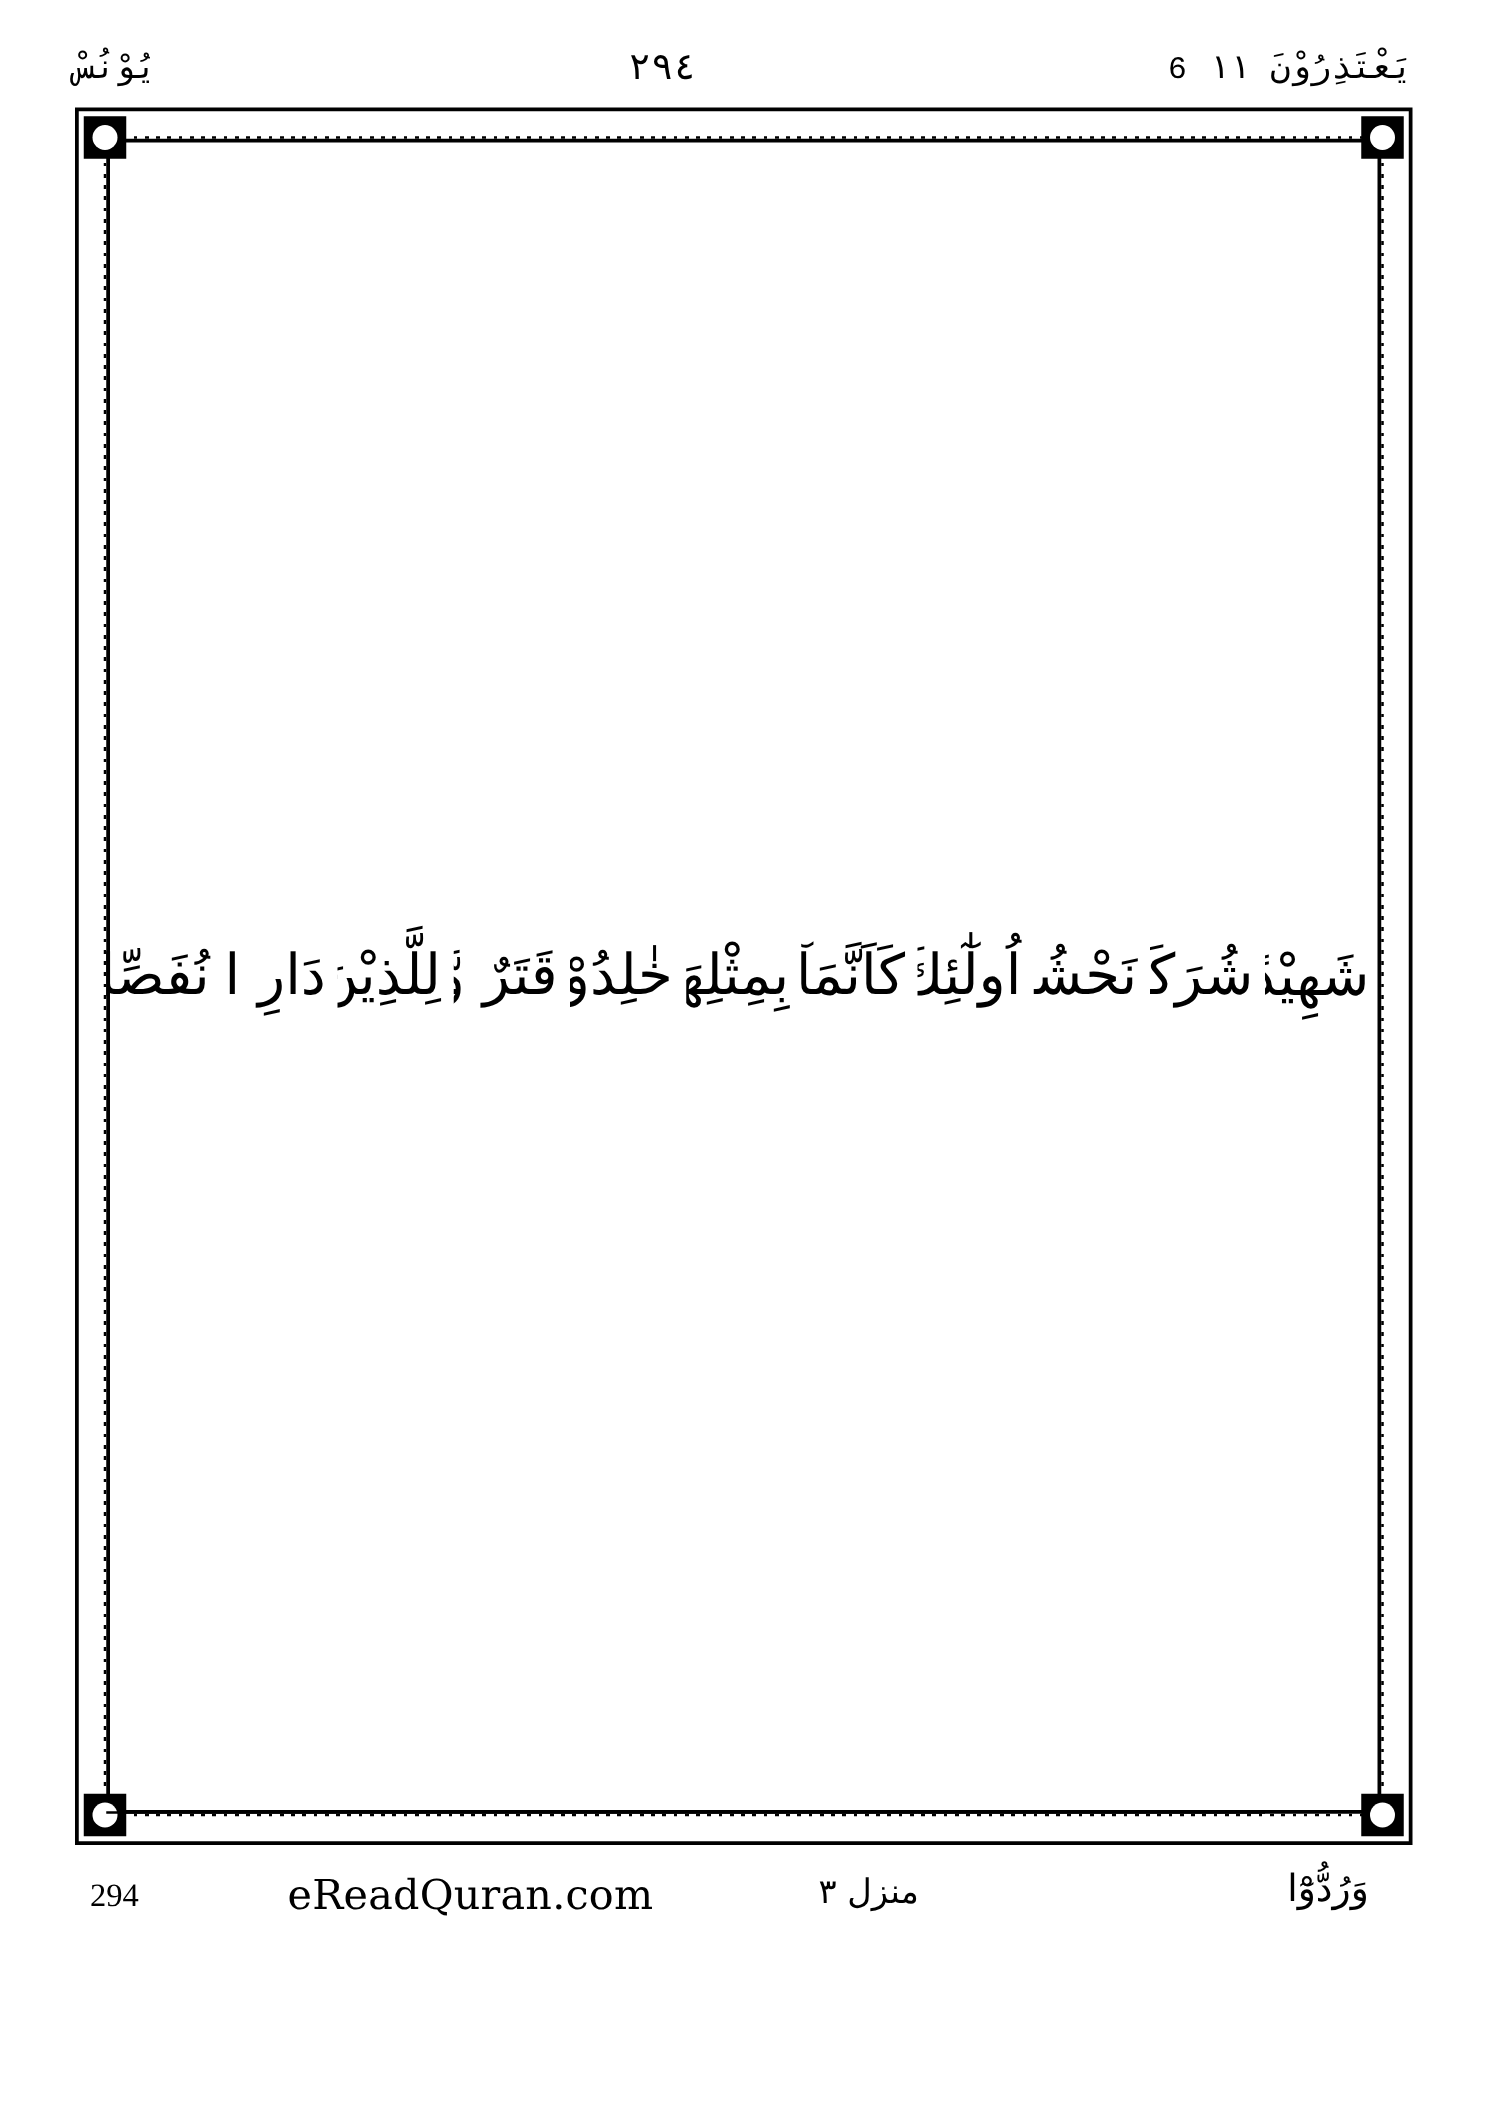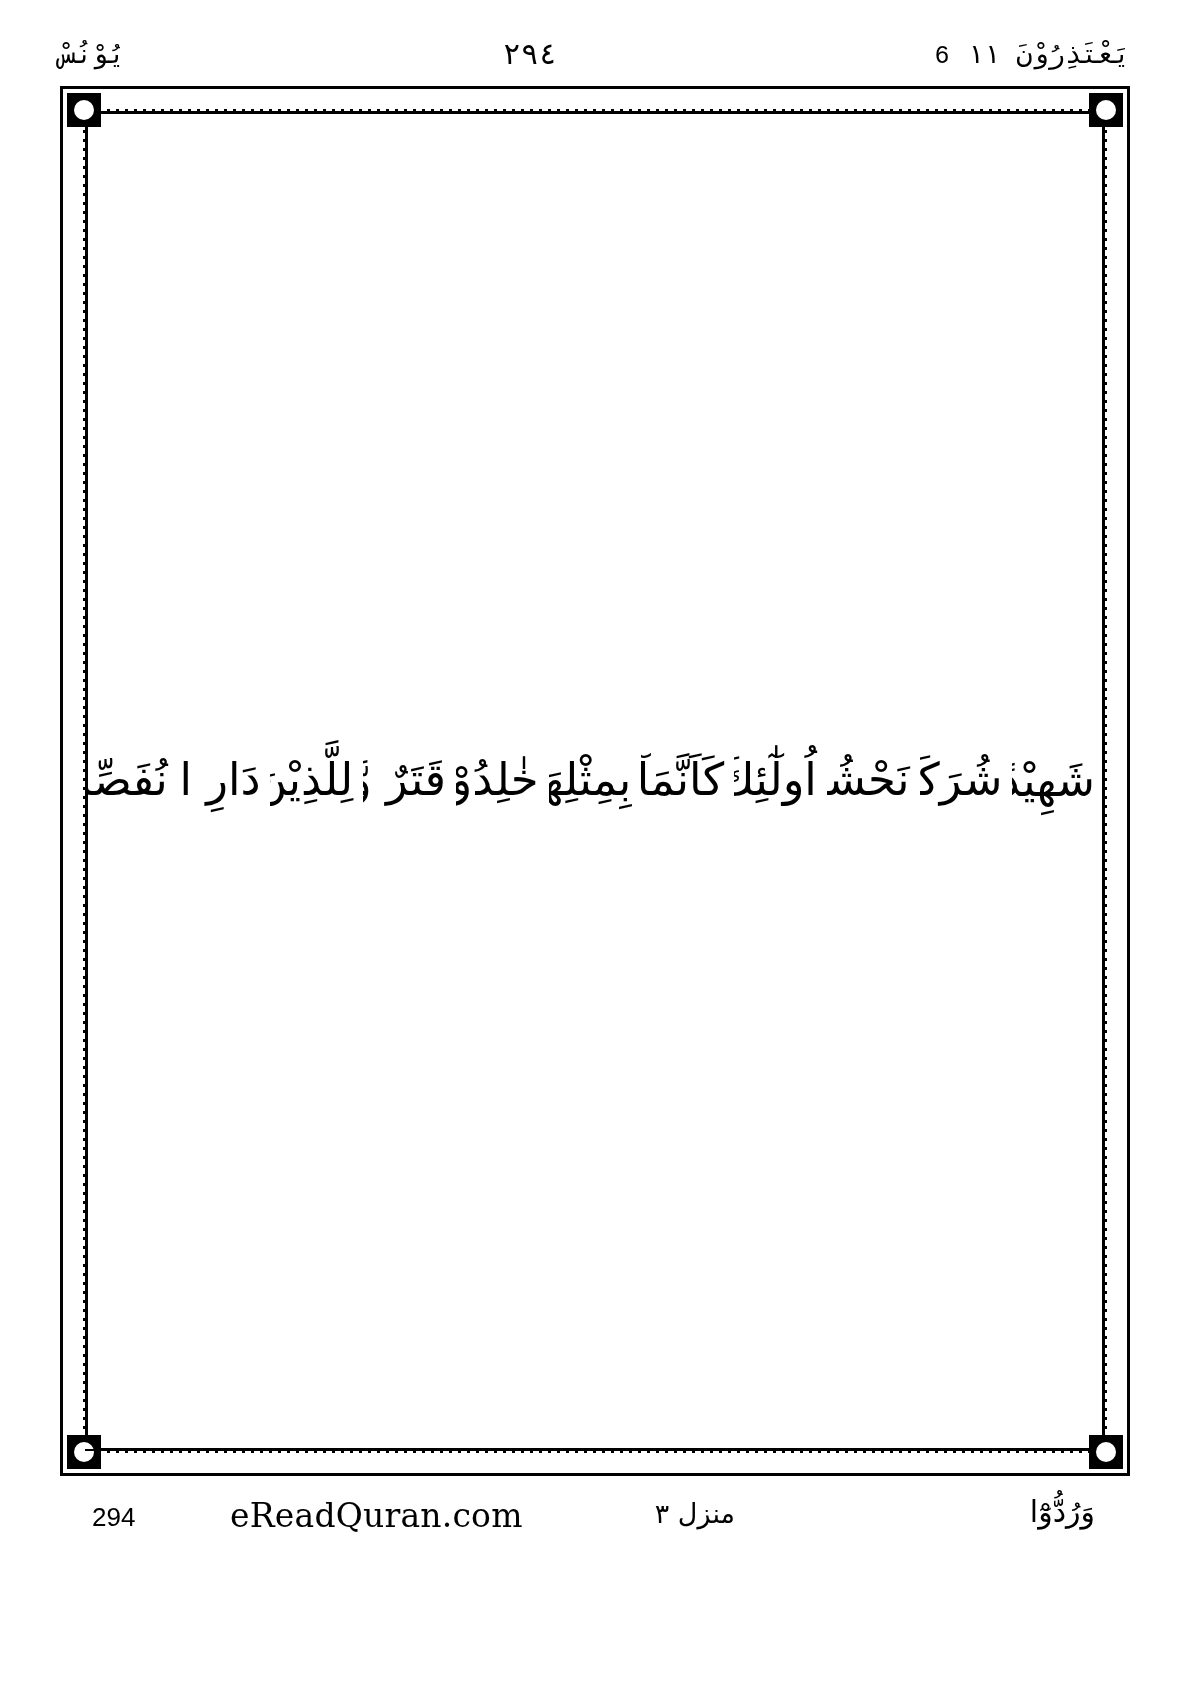--- a/index.html
+++ b/index.html
@@ -180,23 +180,23 @@
     top: 4px;
     font-family: "DejaVu Serif", serif;
     font-size: 33px;
     letter-spacing: 0.2px;
     color: #000;
     direction: ltr;
     white-space: nowrap;
   }
   .footer-pageno {
     position: absolute;
-    left: 32px;
+    left: 12px;
     top: 10px;
-    font-family: Liberation Sans, sans-serif;
+    font-family: Liberation Serif, serif;
     font-size: 26px;
     color: #000;
     direction: ltr;
   }
 </style>
 </head>
 <body>
 
 <div class="page">
 

